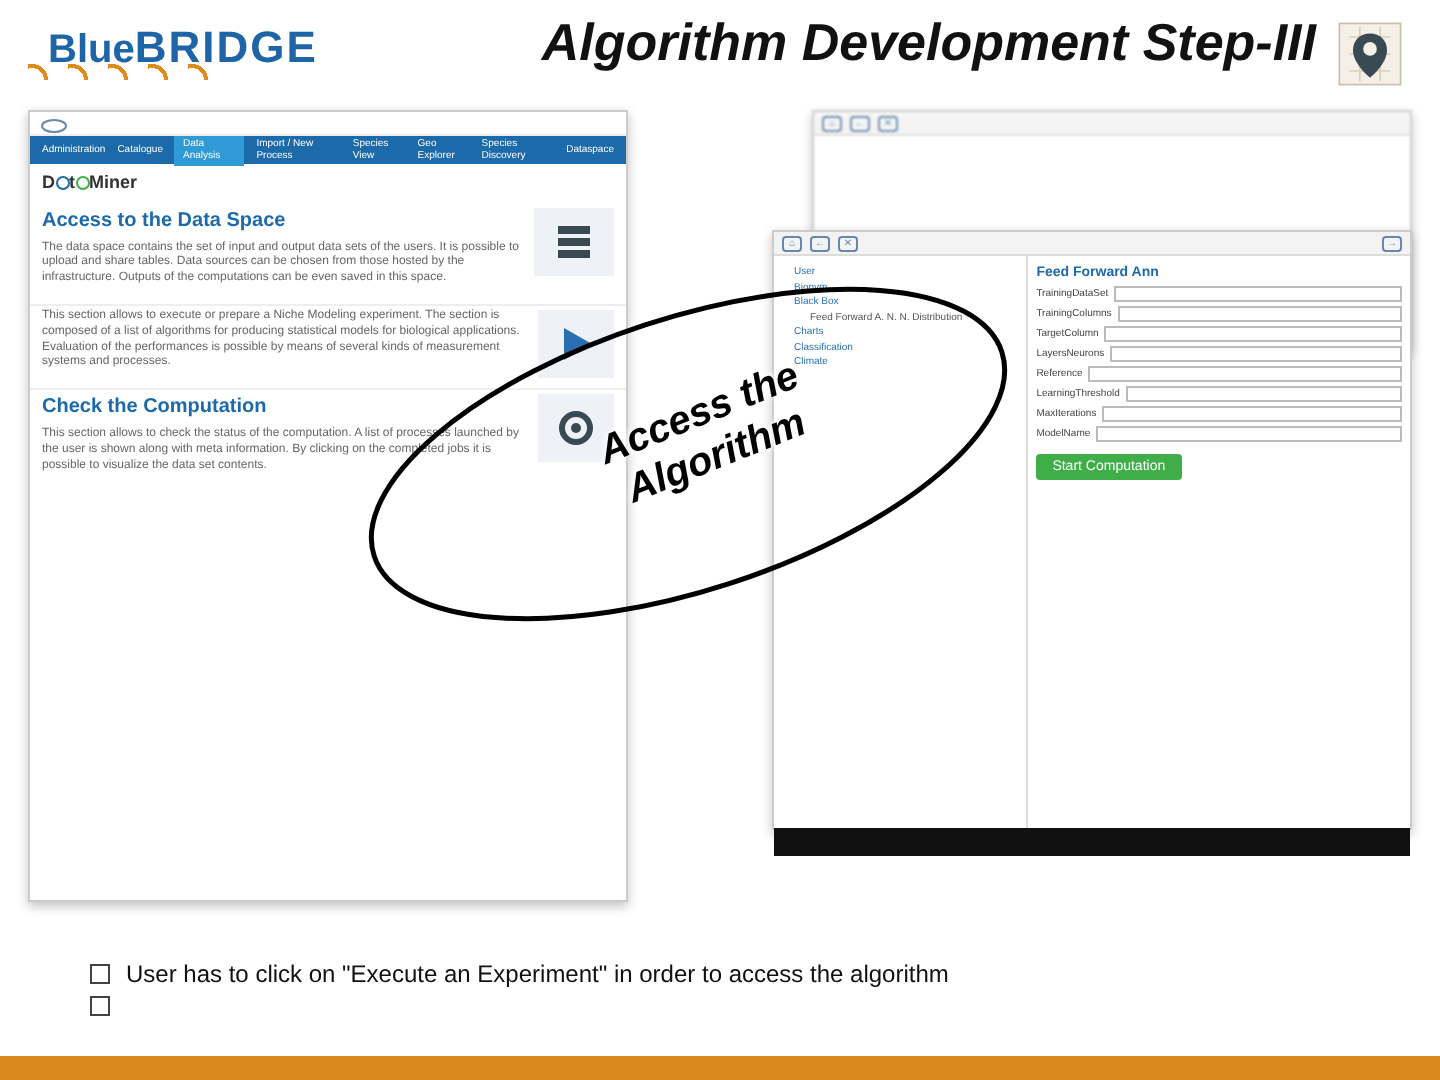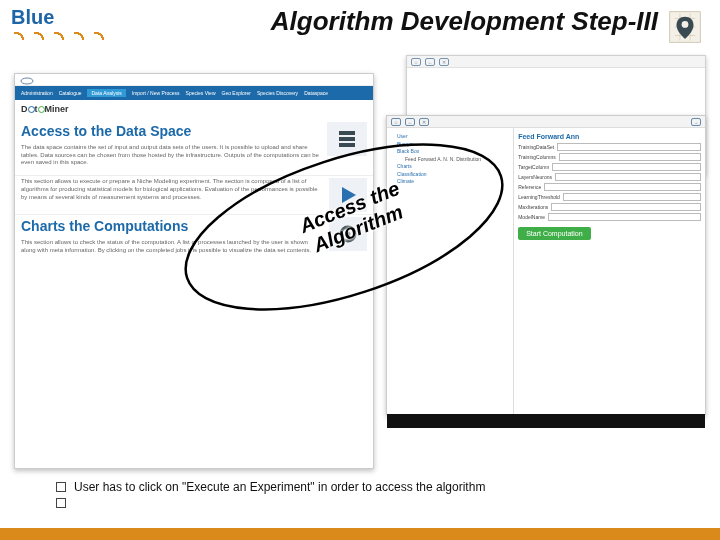--- a/index.html
+++ b/index.html
@@ -1,41 +1,41 @@
 <!DOCTYPE html>
 <html><head>
 <meta charset="utf-8">
 <style>
   * { box-sizing: border-box; margin: 0; padding: 0; }
   html, body { width: 720px; height: 540px; font-family: "Segoe UI", Arial, sans-serif; background: #fff; overflow: hidden; }
 
   
-  .header { display: flex; align-items: flex-start; padding: 6px 14px 0 11px; position: relative; }
+  .header { display: flex; align-items: flex-end; padding: 6px 14px 0 24px; position: relative; }
   .logo { display: flex; align-items: baseline; font-weight: 600; }
   .logo .blue-word { color: #1e65a8; font-size: 20px; }
   .logo .bridge-word { color: #1e65a8; font-size: 22px; font-weight: 800; letter-spacing: 1px; }
   .logo-wave { width: 100px; height: 10px; position: absolute; top: 30px; left: 14px; }
   .logo-wave::before { content:""; position:absolute; inset:0; background:
      radial-gradient(circle at 10% 100%, transparent 6px, #e08a1c 6px 8px, transparent 8px) 0 0/20px 10px repeat-x; }
   .title { margin-left: auto; margin-right: 48px; font-size: 26px; font-weight: 700; font-style: italic; color: #111; }
   .map-pin { position: absolute; top: 10px; right: 18px; width: 34px; height: 34px; }
   .map-pin svg { width: 34px; height: 34px; }
 
   
   .screens { position: relative; margin: 18px 14px 0 14px; height: 396px; }
 
   .shot { position: absolute; background:#fff; border:1px solid #ccc; box-shadow: 0 2px 5px rgba(0,0,0,0.25); font-size: 6px; color:#444; line-height:1.3; }
   .shot .navbar { background:#1c6aa9; height:14px; display:flex; align-items:center; gap:6px; padding:0 6px; color:#fff; font-size:5px; }
   .shot .navbar span.active { background:#2f9ad6; padding:1px 4px; }
   .shot h1.dm { font-size:9px; font-weight:700; color:#333; padding:4px 6px; }
-  .shot .section-title { color:#1c6aa9; font-size:14px; font-weight:600; padding:2px 6px; }
+  .shot .section-title { color:#1c6aa9; font-size:10px; font-weight:600; padding:2px 6px; }
   .shot .section-body { padding:2px 6px 8px 6px; color:#666; }
   .shot .icon-box { float:right; width:40px; height:34px; background:#eef2f6; margin:2px 6px; display:flex; align-items:center; justify-content:center; }
 
-  .shot-left { left:0; top:0; width:360px; height:396px;margin-top:18px; }
+  .shot-left { left:0; top:0; width:300px; height:396px; }
   .shot-left .play { width:38px; height:34px; background:#eef2f6; display:flex; align-items:center; justify-content:center; }
   .shot-left .gear { width:38px; height:34px; background:#eef2f6; display:flex; align-items:center; justify-content:center; }
 
   .shot-right-a { right:0; top:0; width:300px; height:120px; filter: blur(0.5px); opacity:0.9; }
   .shot-right-b { right:0; top:60px; width:320px; height:300px; }
 
   .shot-right-a .toolbar, .shot-right-b .toolbar { height:12px; background:#f3f3f3; border-bottom:1px solid #ddd; display:flex; gap:4px; align-items:center; padding:0 4px; }
   .tb-icon { width:10px; height:8px; border:1px solid #68a; border-radius:2px; color:#68a; font-size:5px; text-align:center; line-height:7px; }
   .panel-row { display:flex; height: calc(100% - 12px); }
   .left-pane { width:40%; border-right:1px solid #ddd; padding:4px; overflow:hidden; }
@@ -47,32 +47,33 @@
   .green-btn { background:#3fae49; color:#fff; padding:2px 8px; font-size:7px; border-radius:2px; display:inline-block; margin:4px 0; }
   .black-bar { background:#111; height:14px; margin-top:auto; }
 
   
   .annot { position:absolute; left:240px; top:140px; width:200px; text-align:center; font-weight:700; font-style:italic; font-size:20px; color:#000; transform: rotate(-22deg); transform-origin: center; z-index:50; text-shadow: 0 0 4px #fff, 0 0 4px #fff; }
   .annot-ellipse { position:absolute; left:160px; top:82px; width:340px; height:180px; z-index:49; }
   .annot-ellipse svg { width:100%; height:100%; overflow:visible; }
 
   
   .bullets { position:absolute; left:40px; bottom:30px; font-size:12px; color:#111; }
-  .bullets .row { display:flex; align-items:flex-start; gap:8px; margin:2px 16px; }
+  .bullets .row { display:flex; align-items:flex-start; gap:8px; margin:2px 5px; }
   .bullets .cb { width:10px; height:10px; border:1.5px solid #444; flex:0 0 10px; margin-top:2px; }
 
   
   .footer-bar { position:absolute; left:0; right:0; bottom:0; height:12px; background:#d98a1a; }
 </style>
 </head>
 <body>
 
 <div class="header">
   <div class="logo">
     <span class="blue-word">Blue</span>
+      <span class="bridge-word">BRIDGE</span>
   </div>
   <div class="logo-wave"></div>
   <div class="title">Algorithm Development Step-III</div>
   <div class="map-pin">
     <svg viewBox="0 0 40 40">
         <rect x="2" y="2" width="36" height="36" fill="#f4f0e8" stroke="#c8c0a8"></rect>
         <path d="M8 10 L32 10 M8 20 L32 20 M8 30 L32 30 M14 4 L14 36 M26 4 L26 36" stroke="#d8d0b8" stroke-width="1"></path>
         <path d="M20 8 C14 8 10 12 10 18 C10 26 20 34 20 34 C20 34 30 26 30 18 C30 12 26 8 20 8 Z" fill="#3a4a52"></path>
         <circle cx="20" cy="17" r="4" fill="#f4f0e8"></circle>
       </svg>
@@ -120,21 +121,21 @@
       <div class="section-body">This section allows to execute or prepare a Niche Modeling experiment. The section is composed of a list of algorithms for producing statistical models for biological applications. Evaluation of the performances is possible by means of several kinds of measurement systems and processes.</div>
     </div>
 
     <div style="clear:both; border-top:1px solid #eee;">
       <div class="icon-box gear">
           <svg width="22" height="22">
             <circle cx="11" cy="11" r="7" fill="none" stroke="#3a4a52" stroke-width="3"></circle>
             <circle cx="11" cy="11" r="2.5" fill="#3a4a52"></circle>
           </svg>
         </div>
-      <div class="section-title">Charts the Computations</div>
+      <div class="section-title">Check the Computation</div>
       <div class="section-body">This section allows to check the status of the computation. A list of processes launched by the user is shown along with meta information. By clicking on the completed jobs it is possible to visualize the data set contents.</div>
     </div>
   </div>
 
   <div class="shot shot-right-a">
     <div class="toolbar">
       <span class="tb-icon">⌂</span>
       <span class="tb-icon">←</span>
       <span class="tb-icon">✕</span>
     </div>

